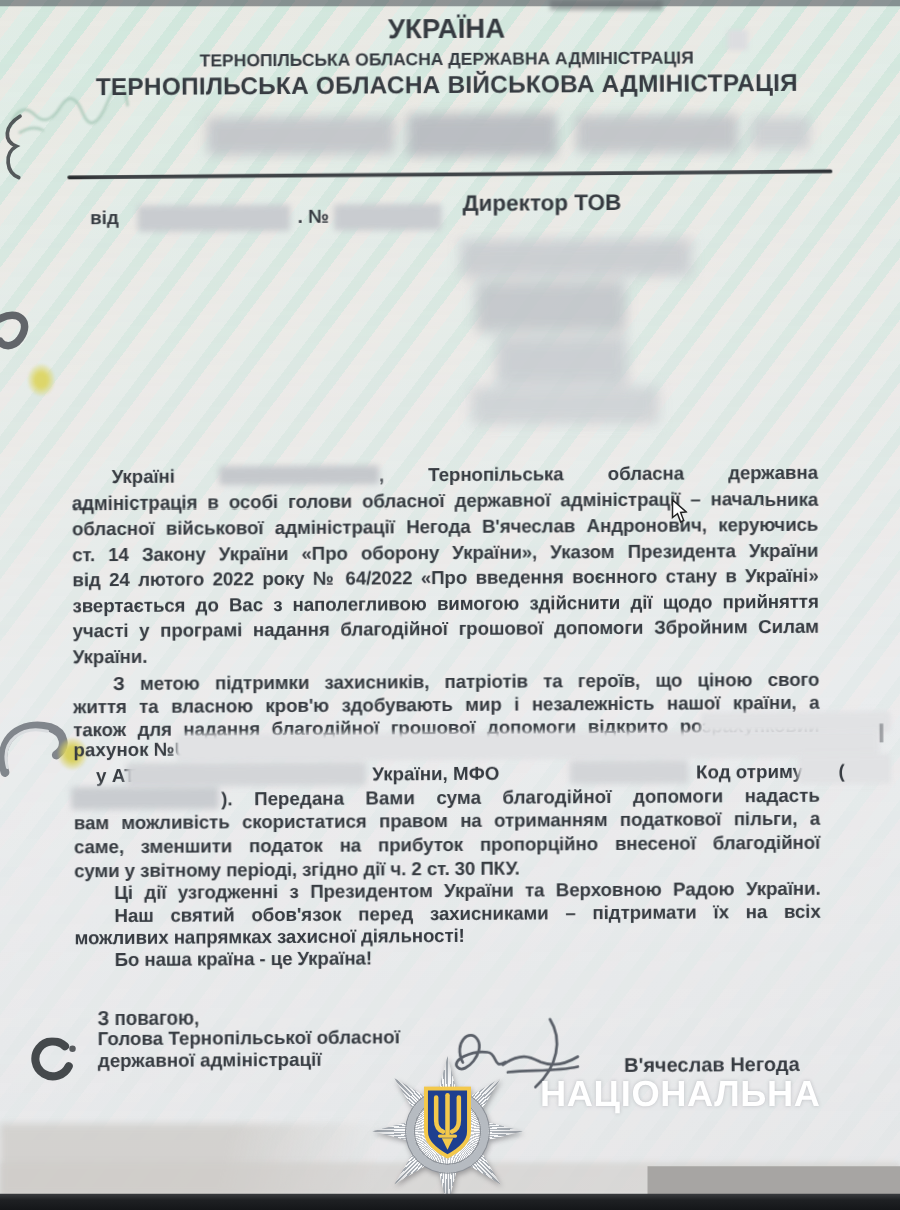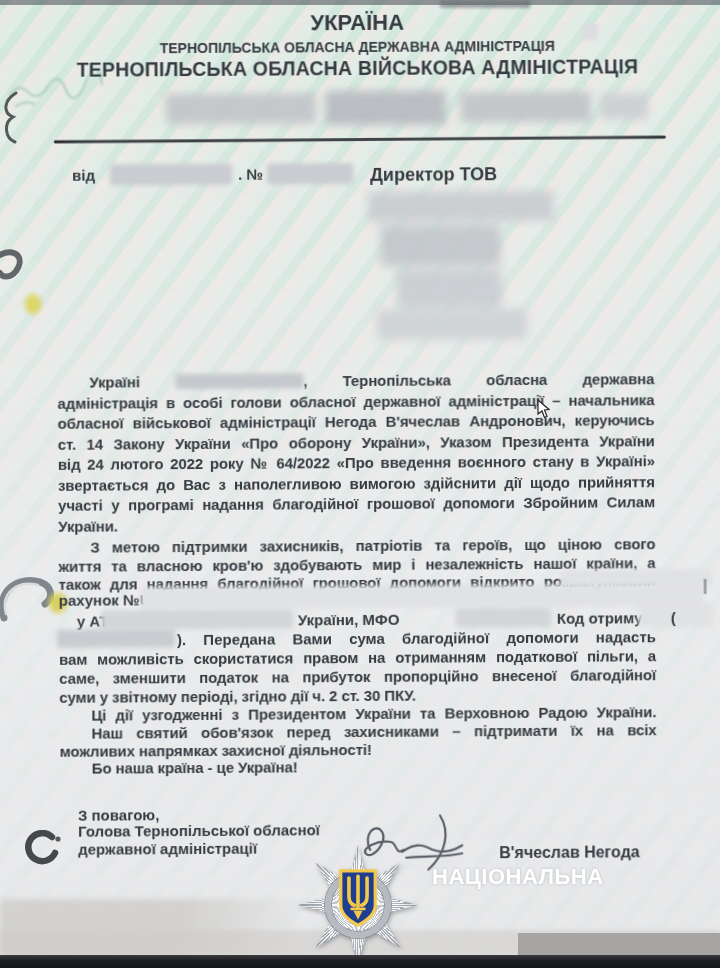--- a/index.html
+++ b/index.html
@@ -39,21 +39,21 @@
     background:linear-gradient(100deg,#d0cecb 60%,rgba(208,206,203,0));filter:blur(3px);opacity:.85;}
   .band-full{position:absolute;left:0;top:930px;width:720px;height:26px;z-index:4;
     background:rgba(205,202,199,.55);filter:blur(2px);}
   .band-right{position:absolute;left:518px;top:933px;width:202px;height:25px;z-index:4;
     background:#a7a5a3;filter:blur(.6px);}
   .darkbar{position:absolute;left:0;top:955px;width:720px;height:13px;z-index:6;
     background:linear-gradient(to bottom,#3a3c40,#1e2023 40%,#141619);}
 
   
   .wm-text{position:absolute;left:432px;top:858px;z-index:5;color:#fff;font-weight:700;
-    font-size:22px;line-height:37px;letter-spacing:.5px;white-space:nowrap;
+    font-size:29px;line-height:37px;letter-spacing:.5px;white-space:nowrap;
     text-shadow:0 0 3px rgba(60,60,70,.25);font-family:"Liberation Sans",sans-serif;}
   .emblem{position:absolute;left:296px;top:843px;width:124px;height:124px;z-index:5;
     filter:drop-shadow(1px 2px 2px rgba(40,40,45,.35));}
   .rays{position:absolute;inset:0;
     clip-path:polygon(50% 1.6%,57.7% 31.4%,84.2% 15.8%,68.6% 42.3%,98.4% 50%,68.6% 57.7%,84.2% 84.2%,57.7% 68.6%,50% 98.4%,42.3% 68.6%,15.8% 84.2%,31.4% 57.7%,1.6% 50%,31.4% 42.3%,15.8% 15.8%,42.3% 31.4%);
     background:repeating-conic-gradient(from 2deg,#f8f9fa 0deg 1.6deg,#a9afb6 1.6deg 3.2deg);}
   .rays-shade{position:absolute;inset:0;
     clip-path:polygon(50% 1.6%,57.7% 31.4%,84.2% 15.8%,68.6% 42.3%,98.4% 50%,68.6% 57.7%,84.2% 84.2%,57.7% 68.6%,50% 98.4%,42.3% 68.6%,15.8% 84.2%,31.4% 57.7%,1.6% 50%,31.4% 42.3%,15.8% 15.8%,42.3% 31.4%);
     background:radial-gradient(circle,rgba(255,255,255,.35) 20%,transparent 45%,rgba(90,95,100,.28) 72%);}
   .wreath{position:absolute;left:29px;top:29px;width:54px;height:54px;border-radius:50%;
@@ -105,21 +105,21 @@
       <div style="position:absolute;left:160px;top:2px;width:120px;height:34px;background:#b9bcc1;"></div>
       <div style="position:absolute;left:295px;top:4px;width:130px;height:30px;background:#c2c5c9;"></div>
       <div style="position:absolute;left:435px;top:6px;width:47px;height:26px;background:#cdd0d3;"></div>
     </div>
     <div class="rule"></div>
 
     <div class="abs" style="left:74px;top:165px;">від</div>
     <div class="blur blur-grey" style="left:112px;top:163px;width:122px;height:21px;"></div>
     <div class="abs" style="left:240px;top:165px;">. №</div>
     <div class="blur blur-grey" style="left:269px;top:163px;width:86px;height:21px;"></div>
-    <div class="abs" style="left:372px;top:166px;font-size:18px;">Директор ТОВ</div>
+    <div class="abs" style="left:372px;top:154px;font-size:18px;">Директор ТОВ</div>
 
     <div class="blur" style="left:368px;top:190px;width:195px;height:155px;filter:blur(5px);opacity:.9;">
       <div style="position:absolute;left:2px;top:2px;width:185px;height:30px;background:#c9ccd0;"></div>
       <div style="position:absolute;left:14px;top:36px;width:120px;height:40px;background:#c2c6ca;"></div>
       <div style="position:absolute;left:30px;top:80px;width:105px;height:38px;background:#c9cdd1;"></div>
       <div style="position:absolute;left:10px;top:120px;width:150px;height:30px;background:#ced2d5;"></div>
     </div>
 
     <div class="line j ind" style="top:372px;"><span>Україні</span> <span class="inline-blur"></span><span>, Тернопільська обласна державна</span></div>
     <div class="line j" style="top:393px;">адміністрація в особі голови обласної державної адміністрації – начальника</div>

